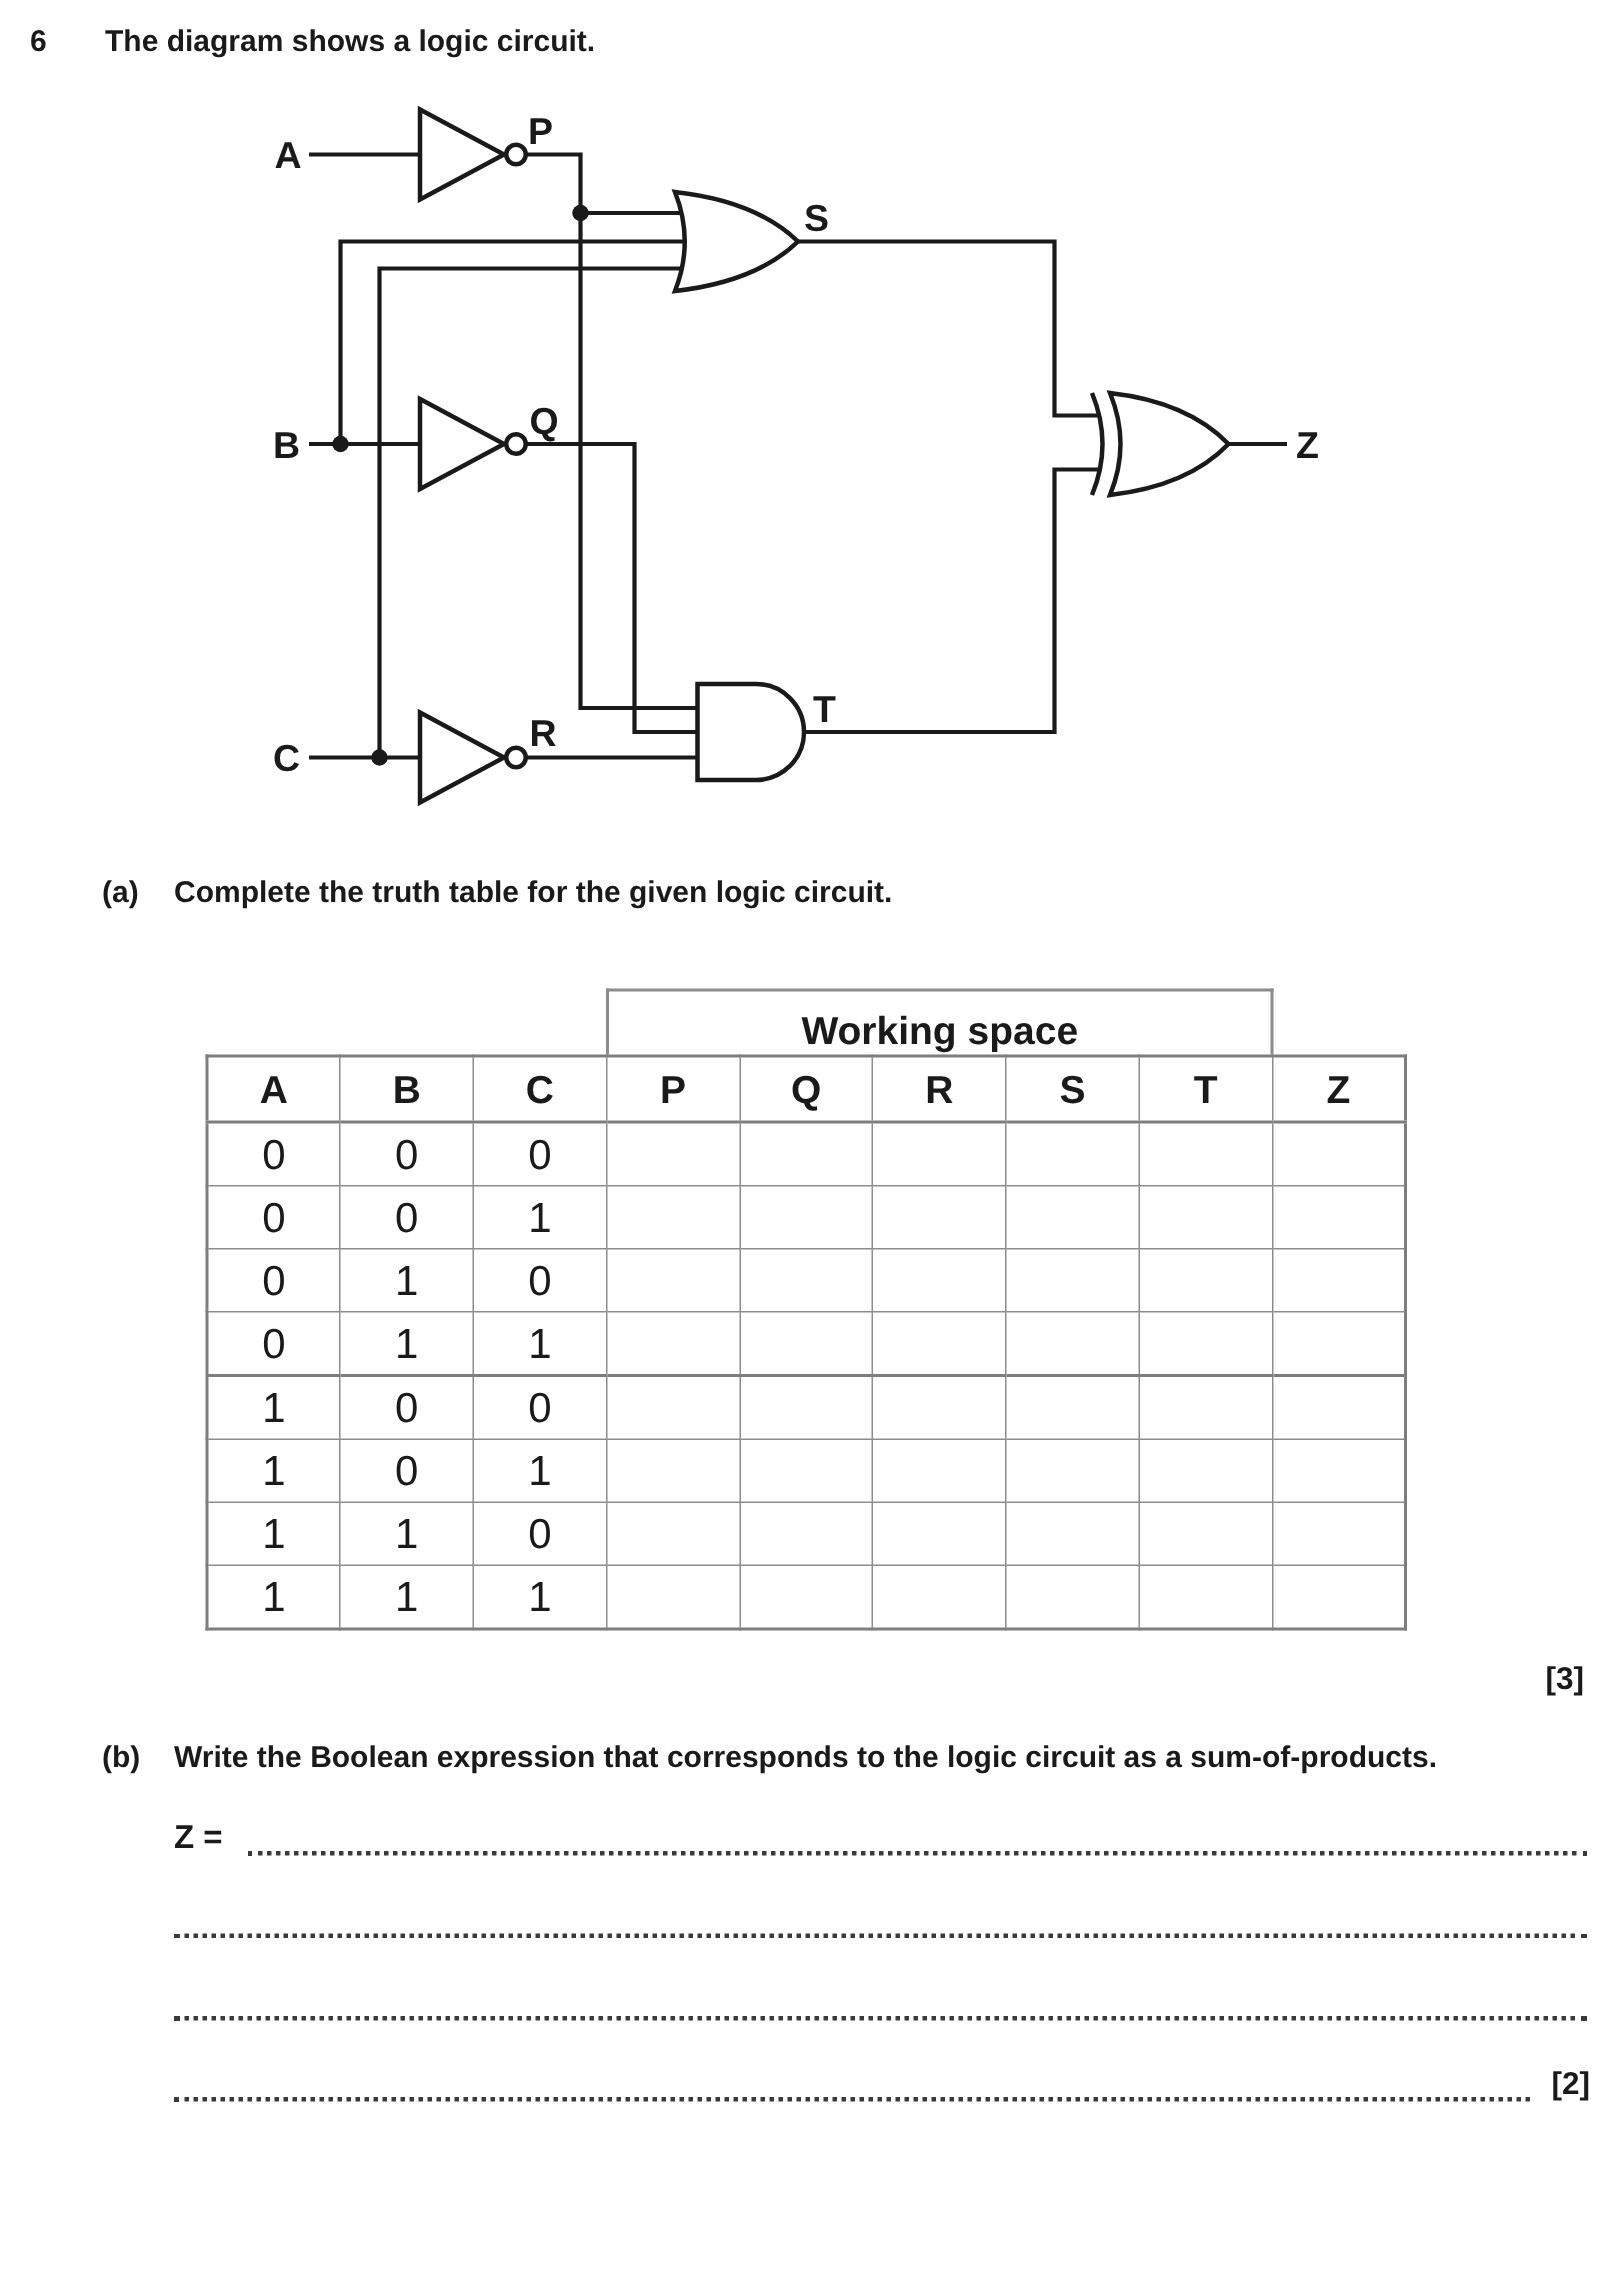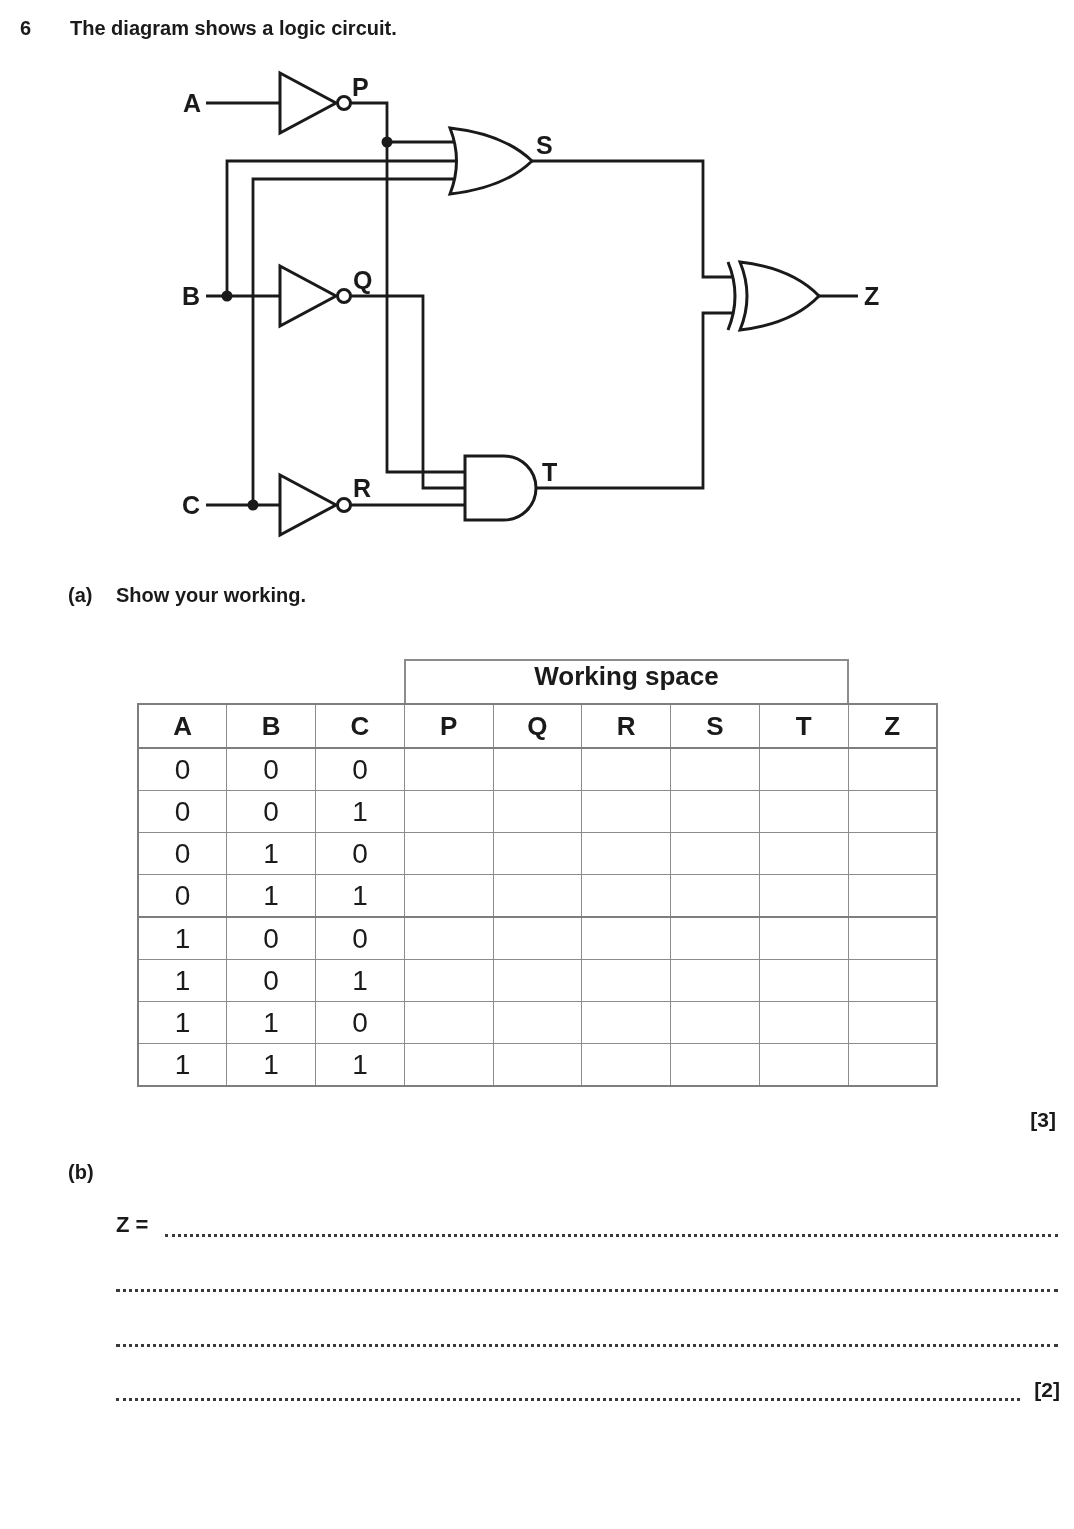--- a/index.html
+++ b/index.html
@@ -15,21 +15,21 @@
   svg.circuit { position:absolute; left:0; top:0; }
   .wire { fill:none; stroke:#1a1a1a; stroke-width:2.8; }
   .gate { fill:#ffffff; stroke:#1a1a1a; stroke-width:3; stroke-linejoin:miter; }
   .garc { fill:none; stroke:#1a1a1a; stroke-width:3; }
   .jdot { fill:#1a1a1a; stroke:none; }
   .siglbl { font:bold 25px "Liberation Sans", sans-serif; fill:#1a1a1a; }
   
   .ws-box {
     left:404px; top:659px; width:445px; height:44px;
     border:2px solid #8c8c8c; border-bottom:none; box-sizing:border-box;
-    display:flex; align-items:flex-start; justify-content:center;
+    display:flex; align-items:flex-end; justify-content:center;
     font-weight:bold; font-size:26px;
   }
   table.tt {
     position:absolute; left:137px; top:703px; width:801px;
     border-collapse:collapse; table-layout:fixed;
     border:2px solid #7e7e7e;
   }
   table.tt th, table.tt td {
     border:1.5px solid #8c8c8c; text-align:center; vertical-align:middle;
     padding:0; overflow:hidden;
@@ -88,21 +88,21 @@
     <text class="siglbl" x="352" y="96">P</text>
     <text class="siglbl" x="353" y="289">Q</text>
     <text class="siglbl" x="353" y="497">R</text>
     <text class="siglbl" x="536" y="154">S</text>
     <text class="siglbl" x="542" y="481">T</text>
     <text class="siglbl" x="864" y="305">Z</text>
   </svg>
 
   <div class="abs bold body-text" style="left:68px; top:581px;">(a)</div>
   <div class="abs body-text" style="left:116px; top:581px;">
-    <div>Show your working.</div>
+    <div>Complete the truth table for the given logic circuit.</div>
   </div>
 
   <div class="abs ws-box">
     <span>Working space</span>
   </div>
 
   <table class="tt">
     <tbody>
         <tr>
       <th>A</th>
@@ -202,20 +202,21 @@
       <td></td>
       <td></td>
       <td></td>
     </tr>
   </tbody>
     </table>
 
   <div class="abs mark" style="right:18px; top:1108px;">[3]</div>
 
   <div class="abs bold body-text" style="left:68px; top:1158px;">(b)</div>
+  <div class="abs body-text" style="left:116px; top:1158px; width:940px;">Write the Boolean expression that corresponds to the logic circuit as a sum-of-products.</div>
 
   <div class="abs bold" style="left:116px; top:1212px; font-size:22px;">Z =</div>
 
   <div class="abs dotline" style="left:165px; top:1214px; width:893px;"></div>
   <div class="abs dotline" style="left:116px; top:1269px; width:942px;"></div>
   <div class="abs dotline" style="left:116px; top:1324px; width:942px;"></div>
   <div class="abs dotline" style="left:116px; top:1378px; width:904px;"></div>
 
   <div class="abs mark" style="right:14px; top:1378px;">[2]</div>
 

